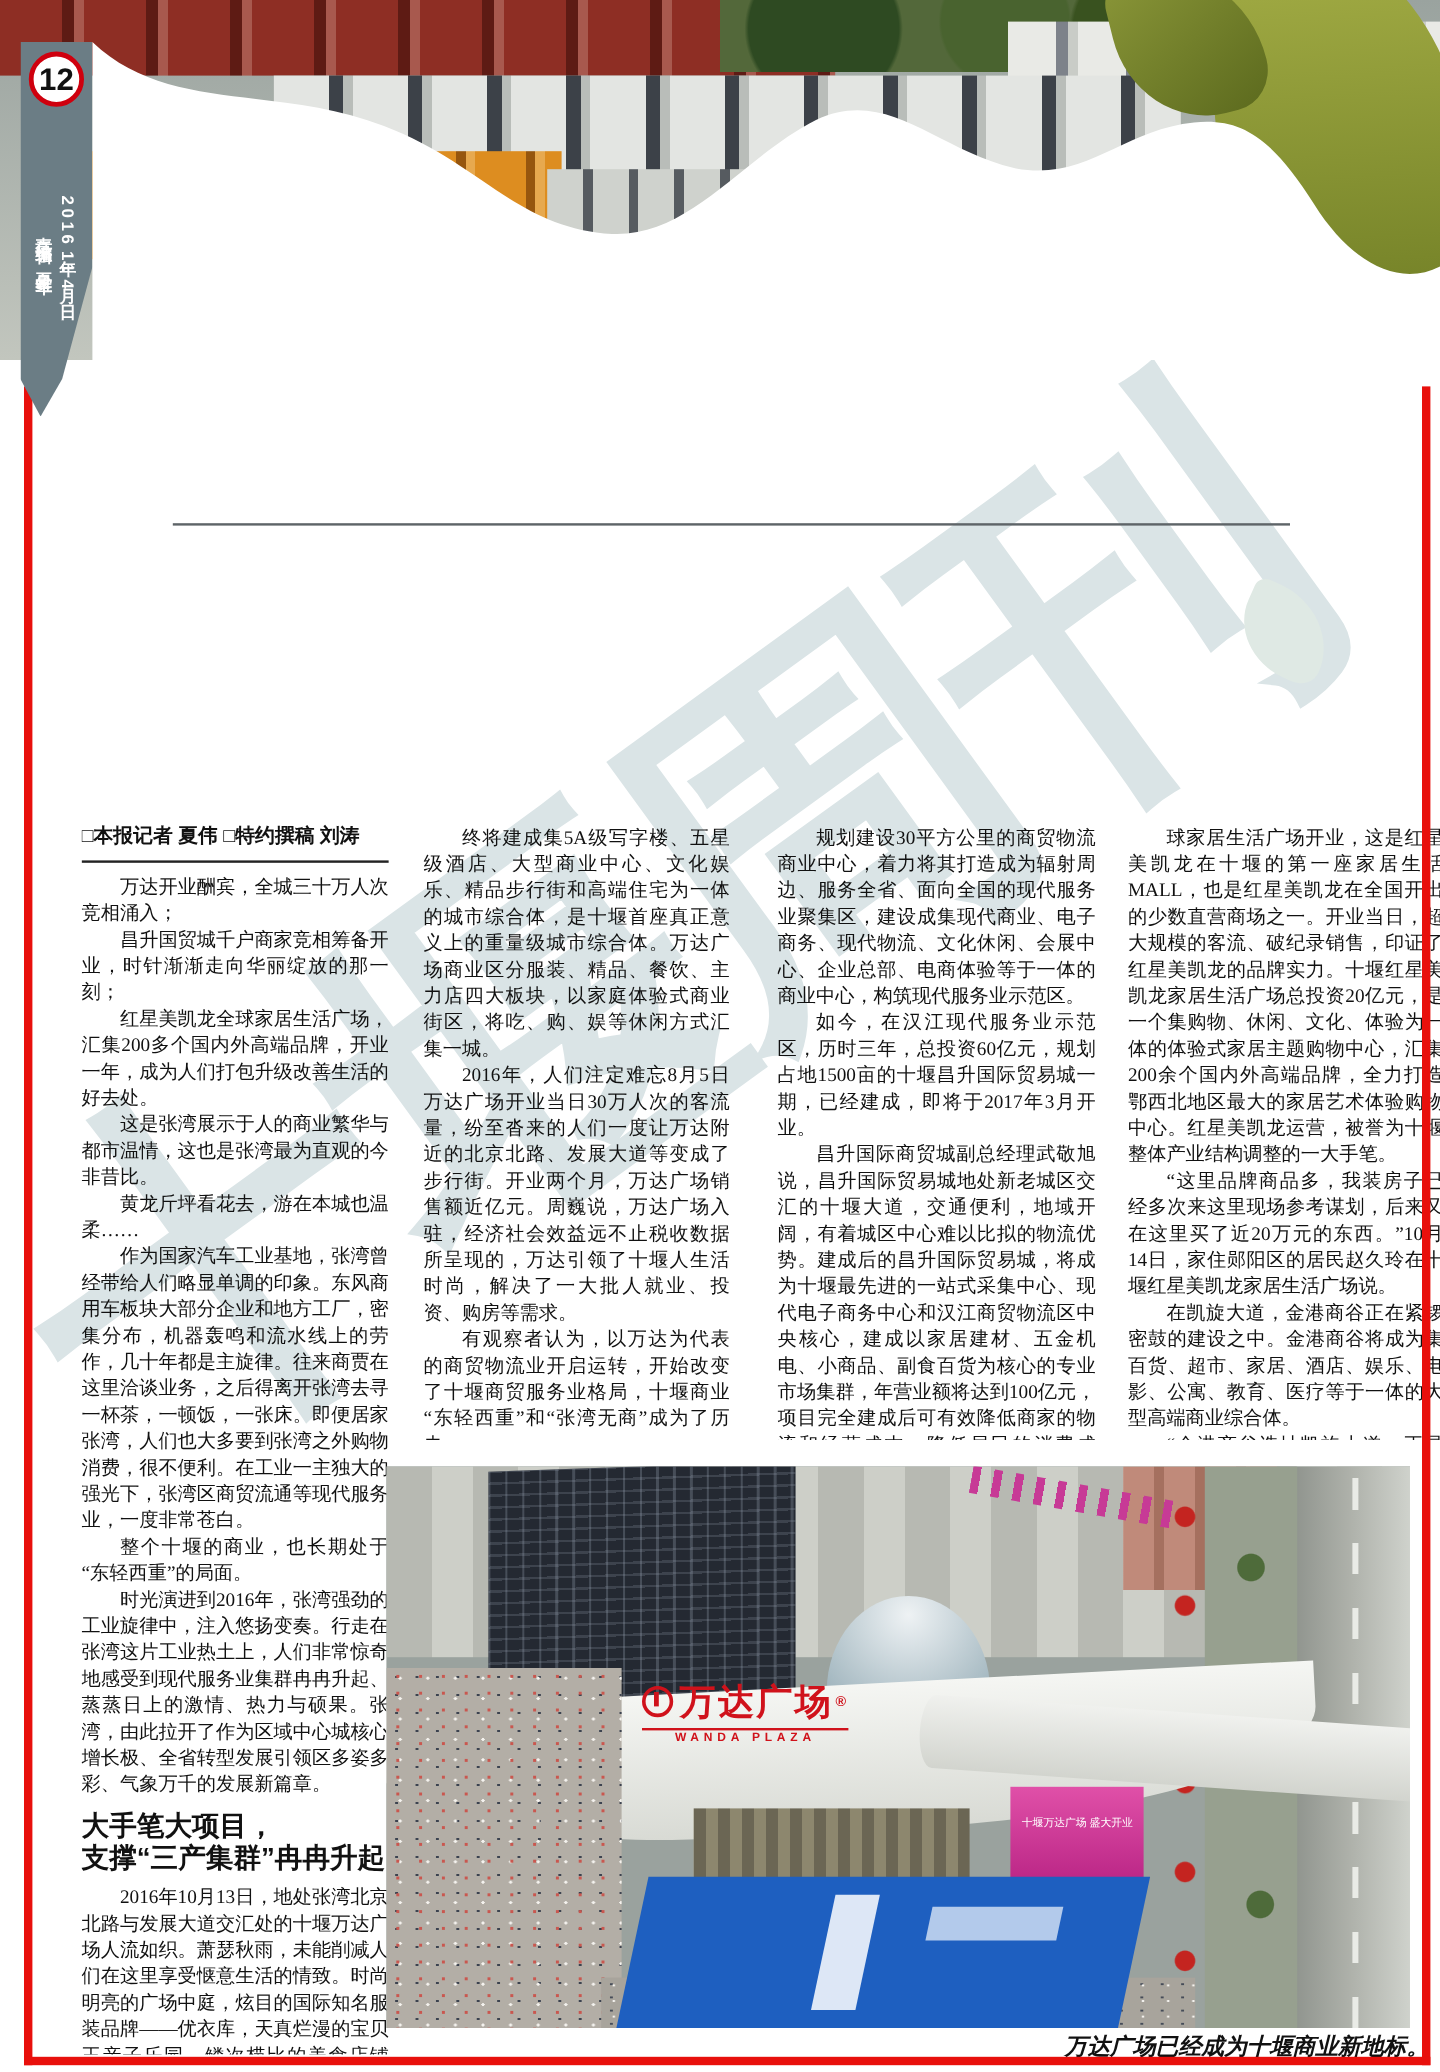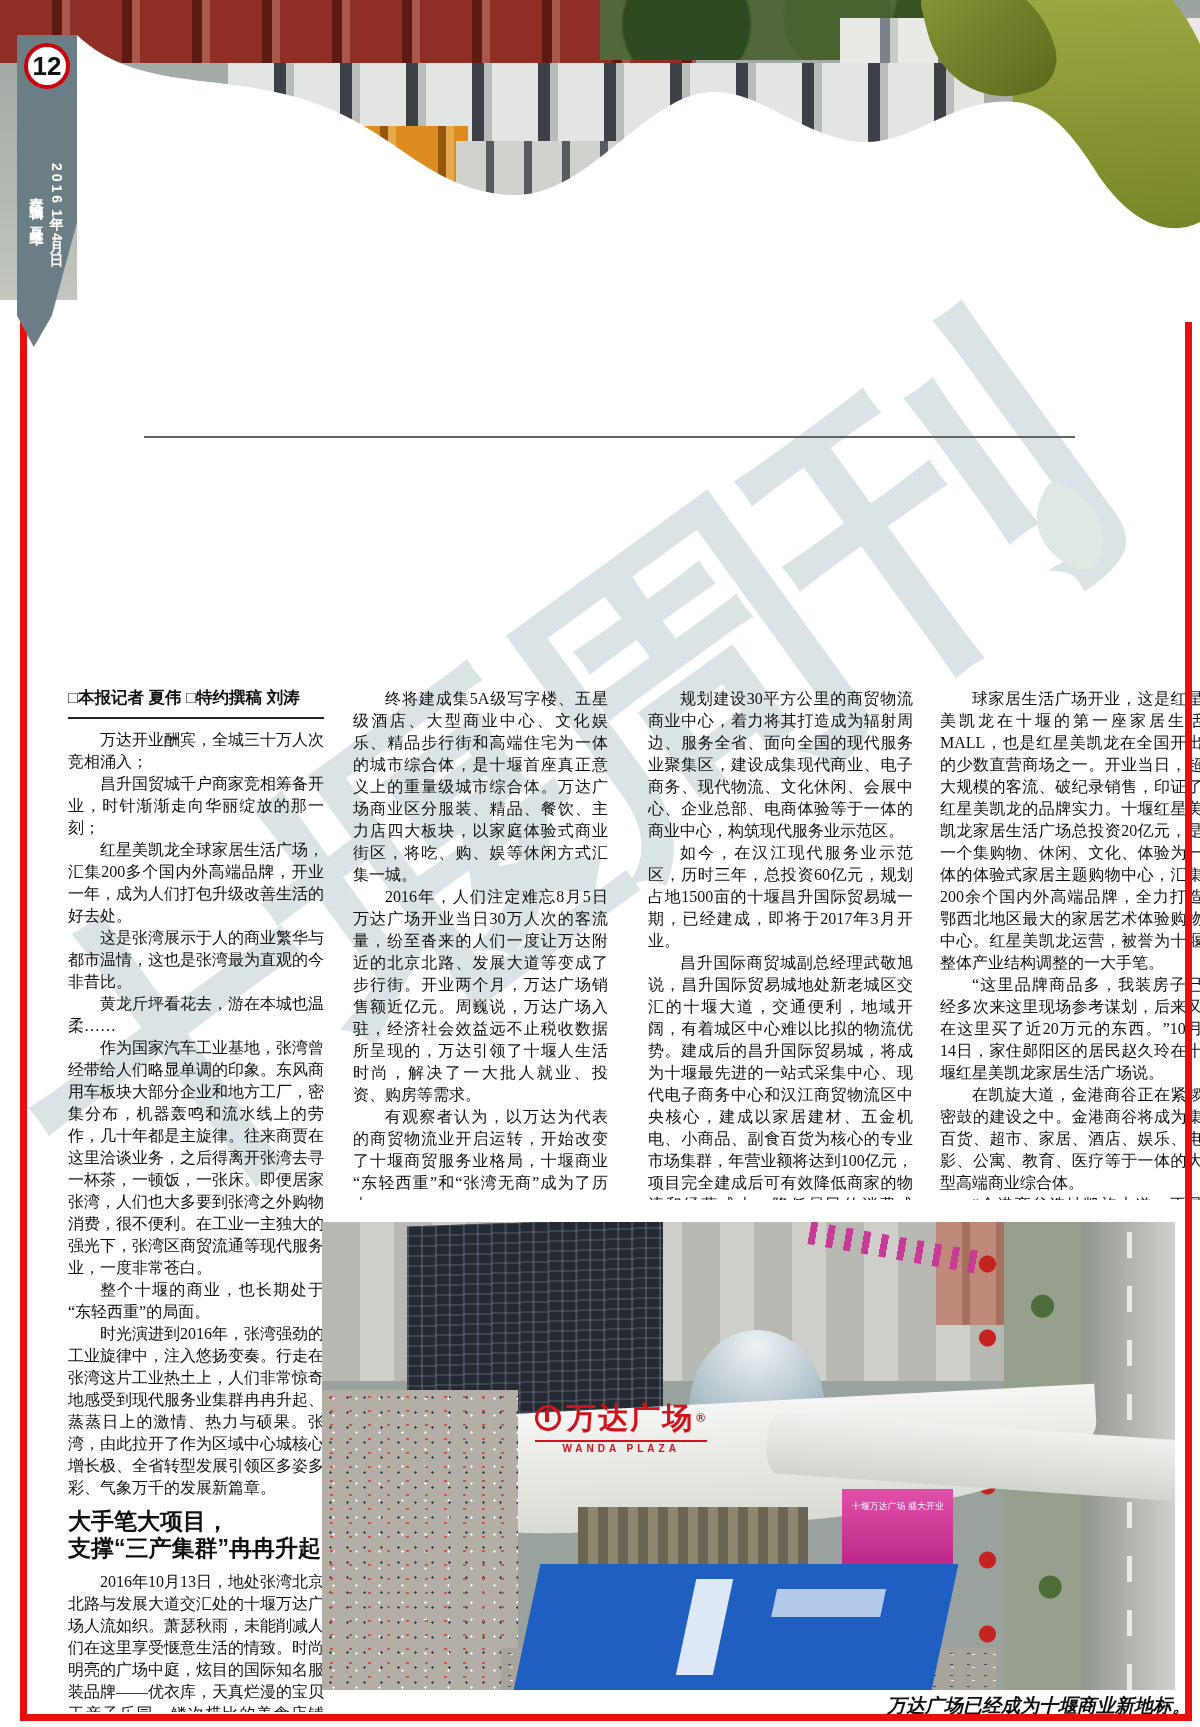--- a/index.html
+++ b/index.html
@@ -78,21 +78,21 @@
             background-image:repeating-linear-gradient(90deg,rgba(160,172,188,.28) 0 2px,transparent 2px 14px),
                              repeating-linear-gradient(0deg,rgba(150,160,175,.22) 0 2px,transparent 2px 10px);}
   .ph-dome{left:43%;top:23%;width:16%;height:17%;border-radius:50% 50% 0 0/100% 100% 0 0;
            background:radial-gradient(circle at 50% 20%,#eef2f4,#9fb4bd);}
   .ph-podium{left:-5%;top:39%;width:96%;height:26%;background:linear-gradient(#f5f6f3,#d8dad4);
              border-radius:0 0 45% 40%/0 0 90px 130px;transform:rotate(-3deg);}
   .ph-podium2{left:52%;top:44%;width:55%;height:13%;background:linear-gradient(#f0f1ee,#d2d4ce);
               border-radius:12px/50%;transform:rotate(4deg);}
   .ph-glassfront{left:30%;top:61%;width:27%;height:13%;background:repeating-linear-gradient(90deg,#6b6654 0 10px,#8d876e 10px 20px);}
   .ph-led{left:61%;top:57%;width:13%;height:21%;background:linear-gradient(#e050a8,#b21c7e);
-          color:#fff;font-size:9px;line-height:12px;text-align:center;padding-top:11px;box-sizing:border-box;
+          color:#fff;font-size:9px;line-height:12px;text-align:center;padding-top:24px;box-sizing:border-box;
           font-family:"Liberation Sans",sans-serif;}
   .ph-crowd-left{left:0;top:36%;width:23%;height:64%;background-color:#b3aea6;
           background-image:radial-gradient(#c9574f 1.4px,transparent 1.5px),radial-gradient(#f4f2ee 1.4px,transparent 1.5px),radial-gradient(#3c4350 1.3px,transparent 1.4px);
           background-size:19px 14px,23px 17px,17px 15px;}
   .ph-crowd-bottom{left:21%;top:91%;width:58%;height:9%;background-color:#a8a49c;
           background-image:radial-gradient(#f4f2ee 1.3px,transparent 1.4px),radial-gradient(#454c58 1.3px,transparent 1.4px);
           background-size:21px 13px,17px 11px;}
   .ph-plaza{left:24%;top:73%;width:49%;height:27%;background:#1e5fc0;transform:skewX(-12deg);}
   .ph-stage1{left:38%;top:12%;width:9%;height:76%;background:rgba(255,255,255,.85);}
   .ph-stage2{left:58%;top:20%;width:26%;height:22%;background:rgba(230,238,250,.75);}

